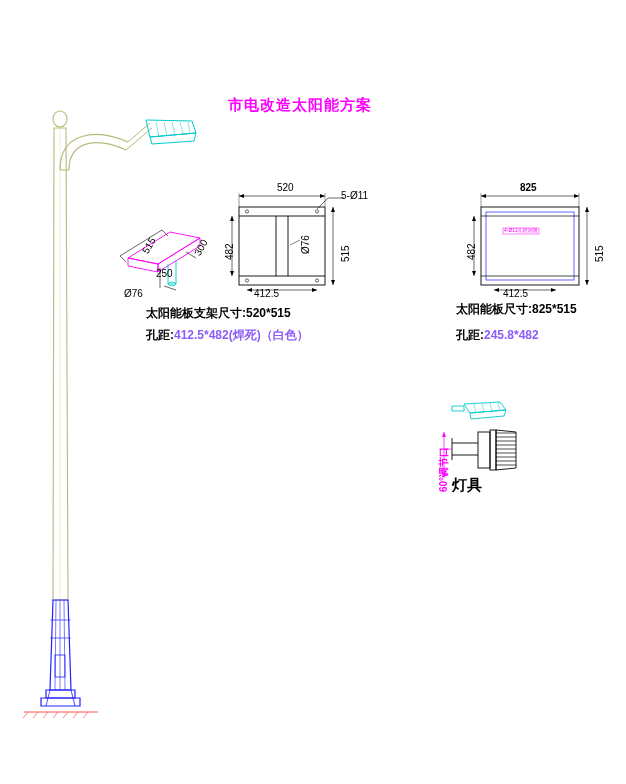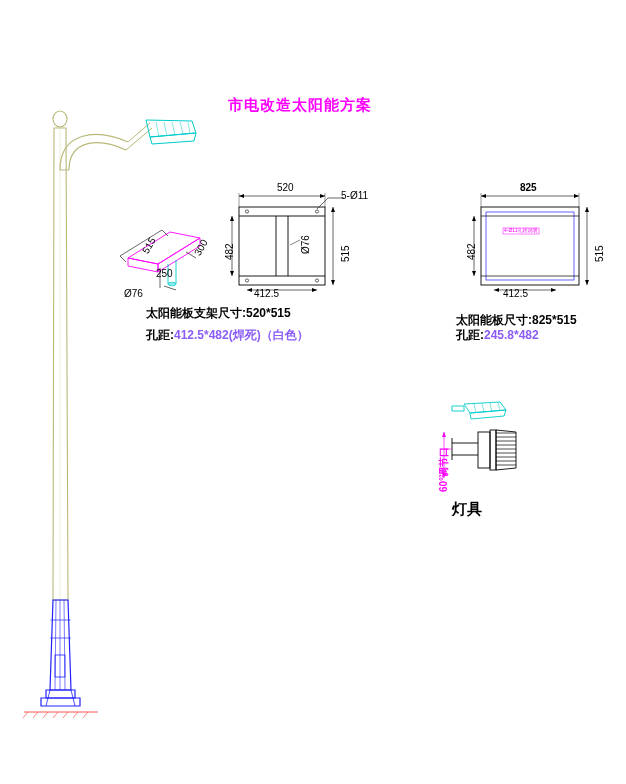--- a/index.html
+++ b/index.html
@@ -236,17 +236,17 @@
 
 <div class="cap" style="left:146px;top:305px;">太阳能板支架尺寸:520*515</div>
 <div class="cap" style="left:146px;top:327px;"><span>孔距:</span><span class="magenta">412.5*482(焊死)（白色）</span></div>
 
 <div class="dim" style="left:520px;top:182px;font-weight:bold;">825</div>
 <div class="dim v" style="left:466px;top:260px;">482</div>
 <div class="dim v" style="left:594px;top:262px;">515</div>
 <div class="dim" style="left:503px;top:288px;">412.5</div>
 <div class="tiny" style="left:504px;top:227px;">4-Ø11孔距说明</div>
 
-<div class="cap" style="left:456px;top:312px;">太阳能板尺寸:825*515</div>
+<div class="cap" style="left:456px;top:301px;">太阳能板尺寸:825*515</div>
 <div class="cap" style="left:456px;top:327px;"><span>孔距:</span><span class="magenta">245.8*482</span></div>
 
 <div class="dim v magenta" style="left:437px;top:492px;font-weight:bold;">60°调节口</div>
-<div class="lamp-label" style="left:452px;top:476px;margin-top:24px;">灯具</div>
+<div class="lamp-label" style="left:452px;top:476px;">灯具</div>
 
 </body></html>

